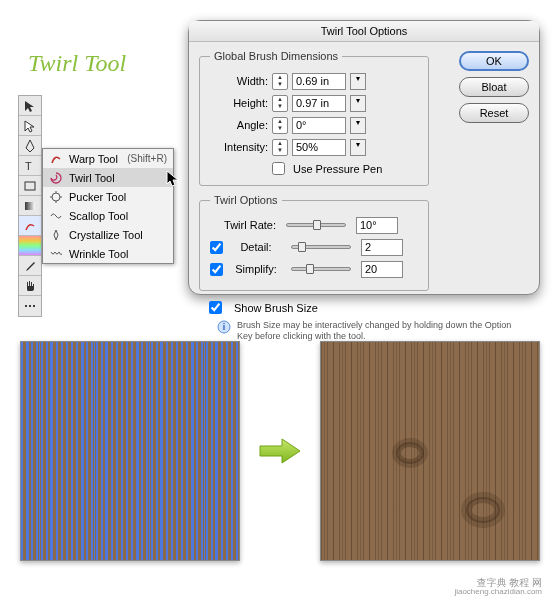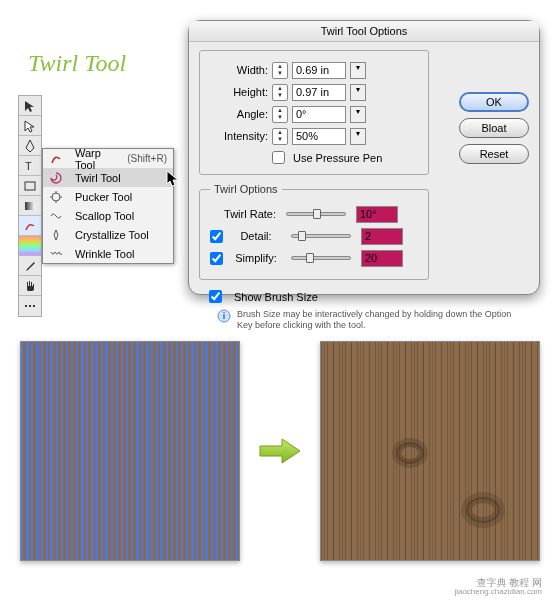--- a/index.html
+++ b/index.html
@@ -9,52 +9,52 @@
 
   
   .toolbar { position: absolute; top: 95px; left: 18px; width: 24px; background: #e8e8e8; border: 1px solid #aaa; }
   .toolbar .tool-cell { width: 22px; height: 20px; border-bottom: 1px solid #bbb; display:flex; align-items:center; justify-content:center; }
   .toolbar .tool-cell:last-child { border-bottom: none; }
   .toolbar svg { width:14px; height:14px; }
   .tool-swatch { background: linear-gradient(#f99,#ec4,#8f8,#8df,#d8f); }
 
   
   .flyout { position:absolute; top:148px; left:42px; width:132px; background:#f2f2f2; border:1px solid #888; box-shadow:1px 1px 4px rgba(0,0,0,.35); font-size:11px; }
-  .flyout .fly-item { display:flex; align-items:center; gap:12px; padding:3px 6px; height:19px; }
+  .flyout .fly-item { display:flex; align-items:center; gap:6px; padding:3px 6px; height:19px; }
   .flyout .fly-item.sel { background:#d7d7d7; }
   .flyout .fly-item span.ic { width:14px; height:14px; display:flex; align-items:center;justify-content:center; }
   .flyout .shortcut { margin-left:auto; font-size:10px; color:#555; }
   .cursor-arrow { position:absolute; top:170px; left:166px; pointer-events:none; }
 
   
   .dialog { position:absolute; top:20px; left:188px; width:352px; height:275px; background:#ececec; border:1px solid #888; border-radius:12px; box-shadow:0 4px 12px rgba(0,0,0,.4); }
   .titlebar { text-align:center; font-size:11px; padding:4px 0; border-bottom:1px solid #bbb; background:linear-gradient(#f6f6f6,#e2e2e2); border-radius:6px 6px 0 0; }
   
   .dialog-body { position:relative; padding:8px 10px; }
   fieldset.group { border:1px solid #aaa; border-radius:3px; padding:8px 10px 10px; margin-bottom:8px; font-size:11px; }
   fieldset.group legend { font-size:11px; padding:0 4px; color:#333; }
   .field-row { display:flex; align-items:center; height:22px; gap:4px; }
   .field-row .lbl { width:58px; text-align:right; font-size:11px; }
   .stepper { width:16px; height:17px; background:#fff; border:1px solid #888; border-radius:2px; display:inline-flex; flex-direction:column; }
   .stepper span { flex:1; font-size:6px; line-height:7px; text-align:center; color:#333; }
   .dlg-input { width:54px; height:17px; font-size:11px; padding:0 3px; border:1px solid #888; background:#fff; }
-  .twirl-input { width:42px; height:17px; font-size:11px; padding:0 3px; border:1px solid #888; background:#be185d; }
+  .twirl-input { width:42px; height:17px; font-size:11px; padding:0 3px; border:1px solid #888; background:#ffffff; }
   .pct-select { width:16px; height:17px; border:1px solid #888; background:#f0f0f0; font-size:8px; text-align:center; }
   .chk { margin-right:4px; }
   .chk-row { display:flex; align-items:center; font-size:11px; margin-top:4px; padding-left:62px; gap:4px; }
 
   fieldset.twirl-opts .field-row .lbl { width:66px; }
   .slider { flex:0 0 60px; height:4px; background:#ccc; border:1px solid #888; border-radius:2px; position:relative; margin:0 6px; }
   .slider .thumb { position:absolute; top:-4px; width:8px; height:10px; background:#eee; border:1px solid #666; border-radius:1px; }
 
   .show-brush-row { display:flex; align-items:center; font-size:11px; padding:2px 0 4px 10px; gap:8px; }
   .hint-row { display:flex; align-items:flex-start; gap:6px; padding:2px 10px 0 18px; font-size:9px; color:#555; line-height:1.25; }
   .hint-row .info-ic { width:14px;height:14px; flex-shrink:0; }
 
-  .dlg-buttons { position:absolute; top:30px; right:10px; display:flex; flex-direction:column; gap:6px;margin-top:41px; }
+  .dlg-buttons { position:absolute; top:30px; right:10px; display:flex; flex-direction:column; gap:6px; }
   .aqua-btn { width:70px; height:20px; font-size:11px; border-radius:10px; border:1px solid #6a6a6a; background:linear-gradient(#fdfdfd,#d8d8d8); cursor:pointer; }
   .aqua-btn.default { border:2px solid #4a7dc9; background:linear-gradient(#eef4ff,#bcd3f5); }
 
   
   .bottom { position:absolute; top:332px; left:20px; width:520px; height:238px; display:flex; align-items:center; gap:16px; }
   .texture-box { width:220px; height:220px; border:1px solid #888; box-shadow:0 2px 5px rgba(0,0,0,.3); position:relative; overflow:hidden; }
   .texture-blue { background:#8a6a4a; }
   .texture-blue::before { content:""; position:absolute; inset:0;
     background-image:
       repeating-linear-gradient(to right, #4a79e5 0 2px, transparent 2px 5px),
@@ -205,20 +205,21 @@
   <div class="titlebar">Twirl Tool Options</div>
 
   <div class="dlg-buttons">
     <button class="aqua-btn default">OK</button>
     <button class="aqua-btn">Bloat</button>
     <button class="aqua-btn">Reset</button>
   </div>
 
   <div class="dialog-body">
     <fieldset class="group" style="width:230px">
+      <legend>Global Brush Dimensions</legend>
 
       <div class="field-row">
         <span class="lbl">Width:</span>
         <span class="stepper">
             <span>▲</span>
             <span>▼</span>
           </span>
         <input class="dlg-input" value="0.69 in" style="">
         <span class="pct-select">▾</span>
       </div>

